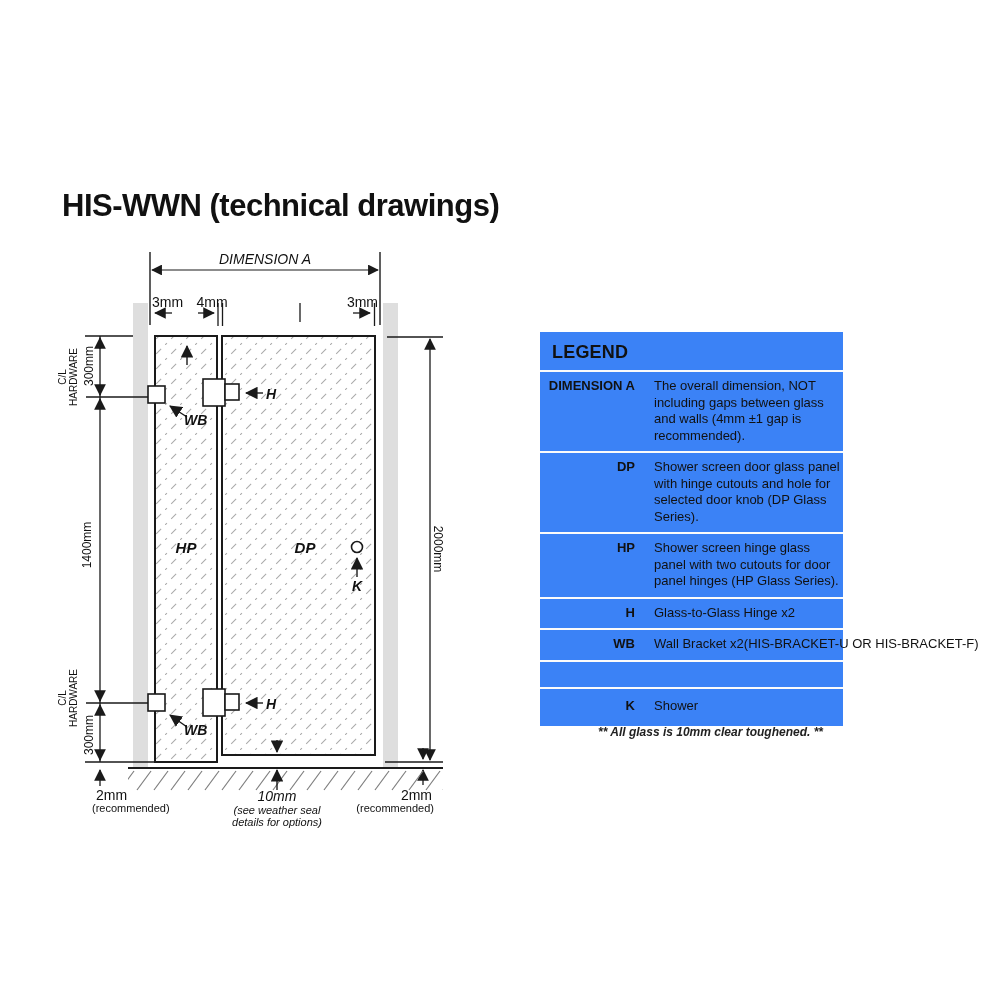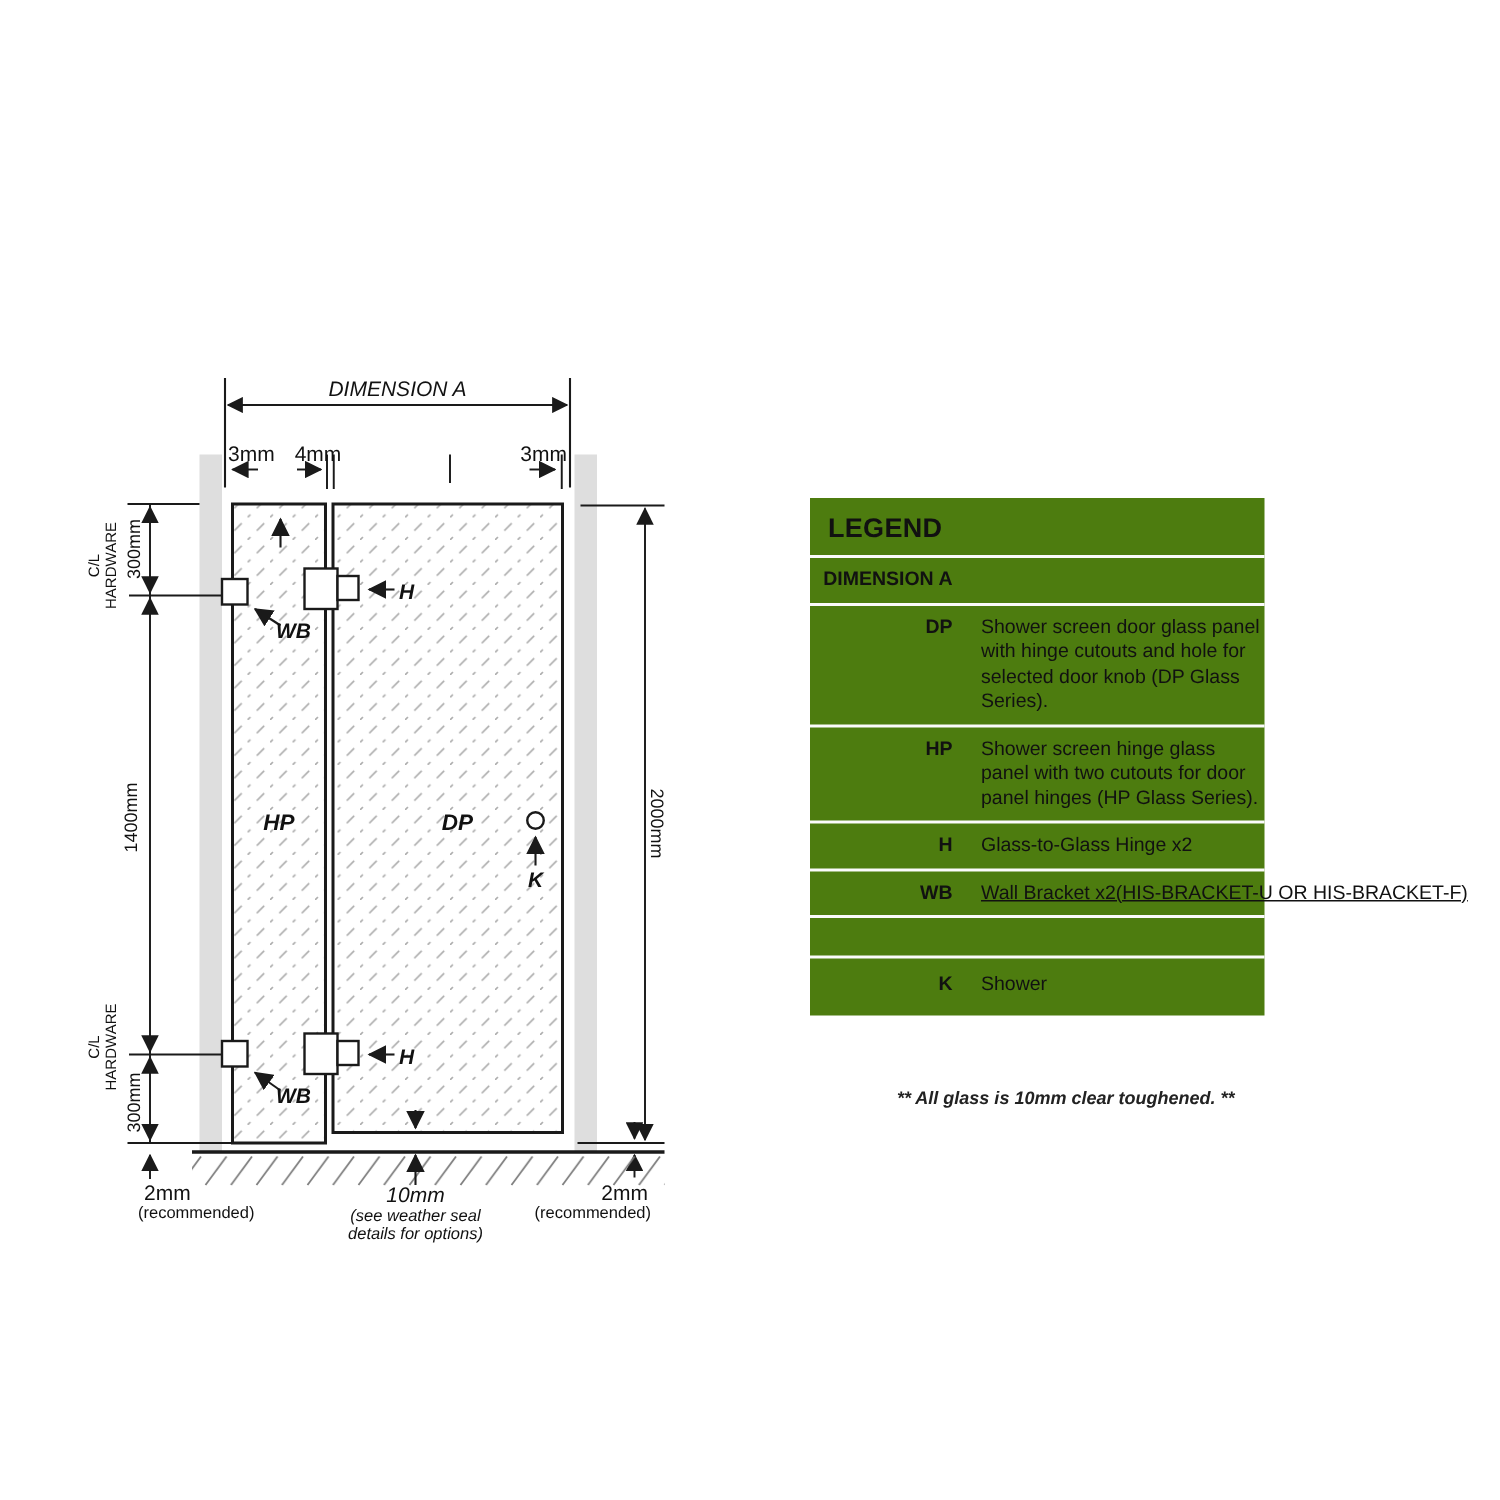--- a/index.html
+++ b/index.html
@@ -14,39 +14,40 @@
   svg.drawing text { fill:#111; }
   .dimtxt  { font-size:14px; }
   .dimtxt-sm { font-size:11px; }
   .rot  { font-size:12px; }
   .rot-sm { font-size:10px; }
   .ital { font-style:italic; }
   .lbl  { font-size:15px; font-weight:bold; font-style:italic; }
   .lbl-sm { font-size:14px; font-weight:bold; font-style:italic; }
 
   .legend { position:absolute; left:540px; top:332px; width:303px;
-            background:#4d7c0f; }
+            background:#3b82f6; }
   .legend-heading { font-size:18px; font-weight:bold; letter-spacing:0.2px;
             padding:10px 0 7px 12px; }
   .legend-row { display:flex; border-top:2px solid #fbfbfb; padding:6px 0 7px; }
   .legend-term { width:95px; text-align:right; font-weight:bold;
             font-size:13px; line-height:16.5px; flex:none; }
   .legend-desc { margin-left:19px; width:192px; font-size:13px;
             line-height:16.5px; }
-  .legend-row.nowrap .legend-desc { white-space:nowrap; width:auto; overflow:visible;text-decoration:underline; }
+  .legend-row.nowrap .legend-desc { white-space:nowrap; width:auto; overflow:visible; }
   .legend-row.spacer { height:27px; padding:0; }
   .legend-row.last { padding:9px 0 12px; }
   .legend-footnote { position:absolute; left:598px; top:709px;
             font-size:12px; font-style:italic; font-weight:bold; color:#222;margin-top:16px; }
 </style>
 </head>
 <body>
 
 <div class="page">
 
+  <div class="title">HIS-WWN (technical drawings)</div>
 
   <svg class="drawing" width="430" height="610" viewBox="40 240 430 610" stroke-linecap="butt" fill="none">
     <defs>
       <marker id="arr" viewBox="0 0 10 10" refX="9.2" refY="5" markerWidth="9" markerHeight="9" orient="auto-start-reverse">
         <path d="M0,0 L10,5 L0,10 z" fill="#1a1a1a"></path>
       </marker>
       <pattern id="glassHatch" width="15" height="15" patternUnits="userSpaceOnUse">
         <path d="M-3,18 L18,-3" stroke="#ababab" stroke-width="1.1" stroke-dasharray="7 6"></path>
       </pattern>
       <pattern id="groundHatch" width="17" height="24" patternUnits="userSpaceOnUse">
@@ -159,20 +160,21 @@
     <text class="dimtxt-sm ital" x="277" y="826" text-anchor="middle">details for options)</text>
     <text class="dimtxt" x="432" y="800" text-anchor="end">2mm</text>
     <text class="dimtxt-sm" x="434" y="812" text-anchor="end">(recommended)</text>
   </svg>
 
   <div class="legend">
     <div class="legend-heading">LEGEND</div>
 
     <div class="legend-row">
       <div class="legend-term">DIMENSION A</div>
+      <div class="legend-desc">The overall dimension, NOT including gaps between glass and walls (4mm ±1 gap is recommended).</div>
     </div>
     <div class="legend-row">
       <div class="legend-term">DP</div>
       <div class="legend-desc">Shower screen door glass panel with hinge cutouts and hole for selected door knob (DP Glass Series).</div>
     </div>
     <div class="legend-row">
       <div class="legend-term">HP</div>
       <div class="legend-desc">Shower screen hinge glass panel with two cutouts for door panel hinges (HP Glass Series).</div>
     </div>
     <div class="legend-row">

